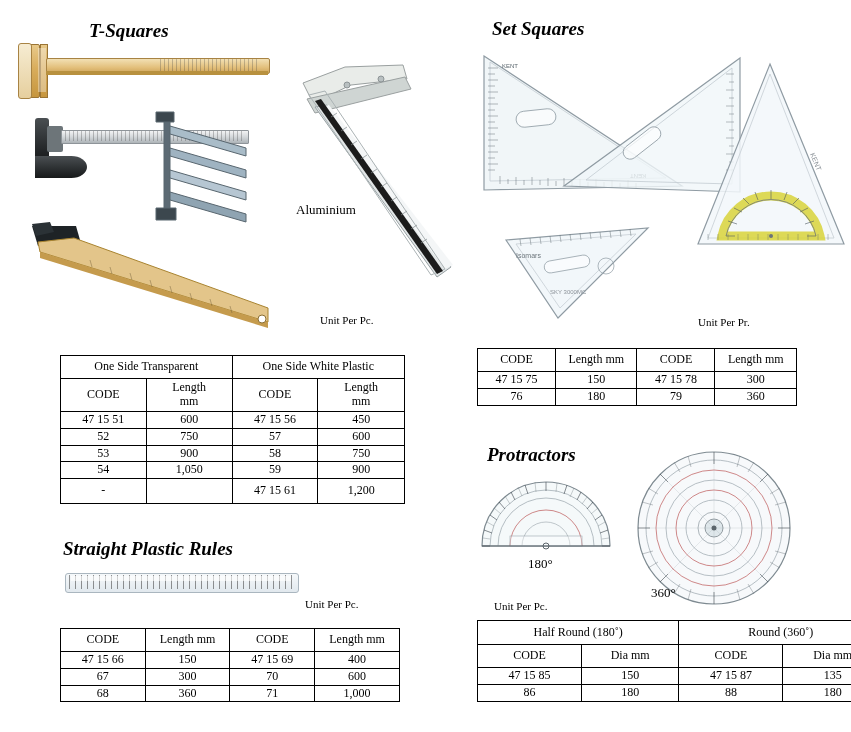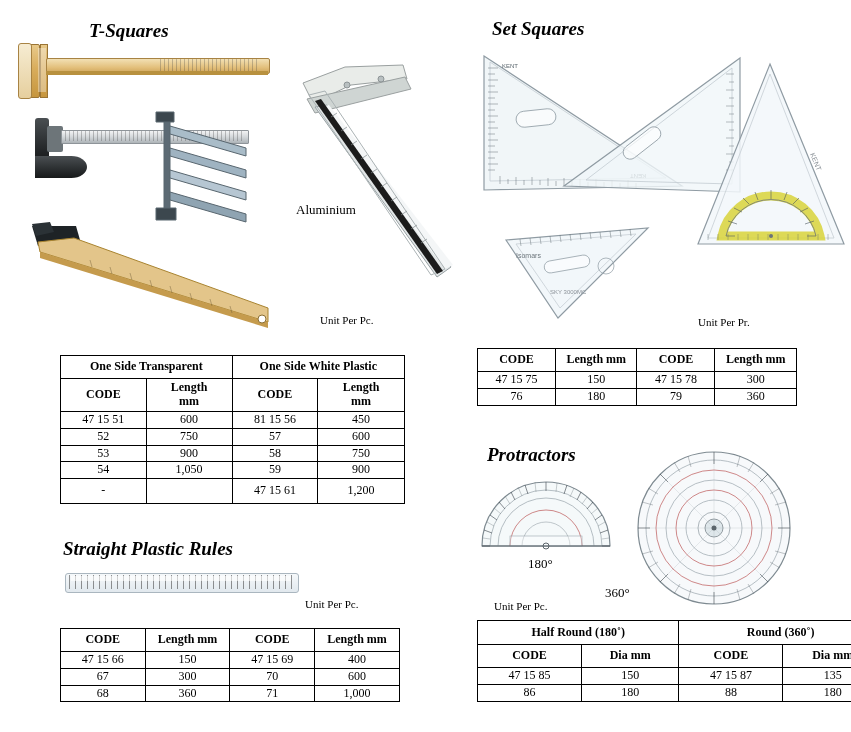--- a/index.html
+++ b/index.html
@@ -49,21 +49,21 @@
     background: #fff;
   }
   table.spec td, table.spec th {
     border: 1px solid #000;
     text-align: center;
     padding: 1px 4px;
     font-weight: normal;
     line-height: 1.15;
   }
   table.spec th {
-    font-weight: bold;
+    font-weight: normal;
     margin-top: 37px;
   }
   .code-cell { font-weight: bold; }
   .noline-top { border-top: none; }
   .noline-bottom { border-bottom: none; }
 
   
   .tbl-wrap { position: absolute; }
 
   
@@ -203,21 +203,21 @@
         <th style="width:86px; height:30px;">CODE</th>
         <th style="width:86px;">Length<br>mm</th>
         <th style="width:86px;">CODE</th>
         <th style="width:87px;">Length<br>mm</th>
       </tr>
     </thead>
     <tbody>
       <tr>
         <td class="code-cell noline-bottom">47 15 51</td>
         <td class="noline-bottom">600</td>
-        <td class="code-cell noline-bottom">81 15 56</td>
+        <td class="code-cell noline-bottom">47 15 56</td>
         <td class="noline-bottom">450</td>
       </tr>
       <tr>
         <td class="code-cell noline-top noline-bottom">52</td>
         <td class="noline-top noline-bottom">750</td>
         <td class="code-cell noline-top noline-bottom">57</td>
         <td class="noline-top noline-bottom">600</td>
       </tr>
       <tr>
         <td class="code-cell noline-top noline-bottom">53</td>
@@ -539,21 +539,21 @@
     </g>
     <g stroke="#9aa5ac" stroke-width="0.35" opacity="0.6">
       <line x1="80" y1="12" x2="80" y2="148"></line>
       <line x1="12" y1="80" x2="148" y2="80"></line>
       <line x1="32" y1="32" x2="128" y2="128"></line>
       <line x1="128" y1="32" x2="32" y2="128"></line>
     </g>
     <circle cx="80" cy="80" r="2.5" fill="#5b656b"></circle>
   </svg>
 </div>
-<div class="abs deg-label" style="left:605px; top:585px;text-align:center;">360°</div>
+<div class="abs deg-label" style="left:651px; top:585px;text-align:center;">360°</div>
 
 <div class="abs unit-label" style="left:494px; top:600px;">Unit Per Pc.</div>
 
 <div class="tbl-wrap" style="left:477px; top:620px;">
   <table class="spec" style="width:406px;">
     <thead>
       <tr>
         <th colspan="2" style="width:170px; height:21px;">Half Round (180˚)</th>
         <th colspan="2" style="width:172px;">Round (360˚)</th>
       </tr>

